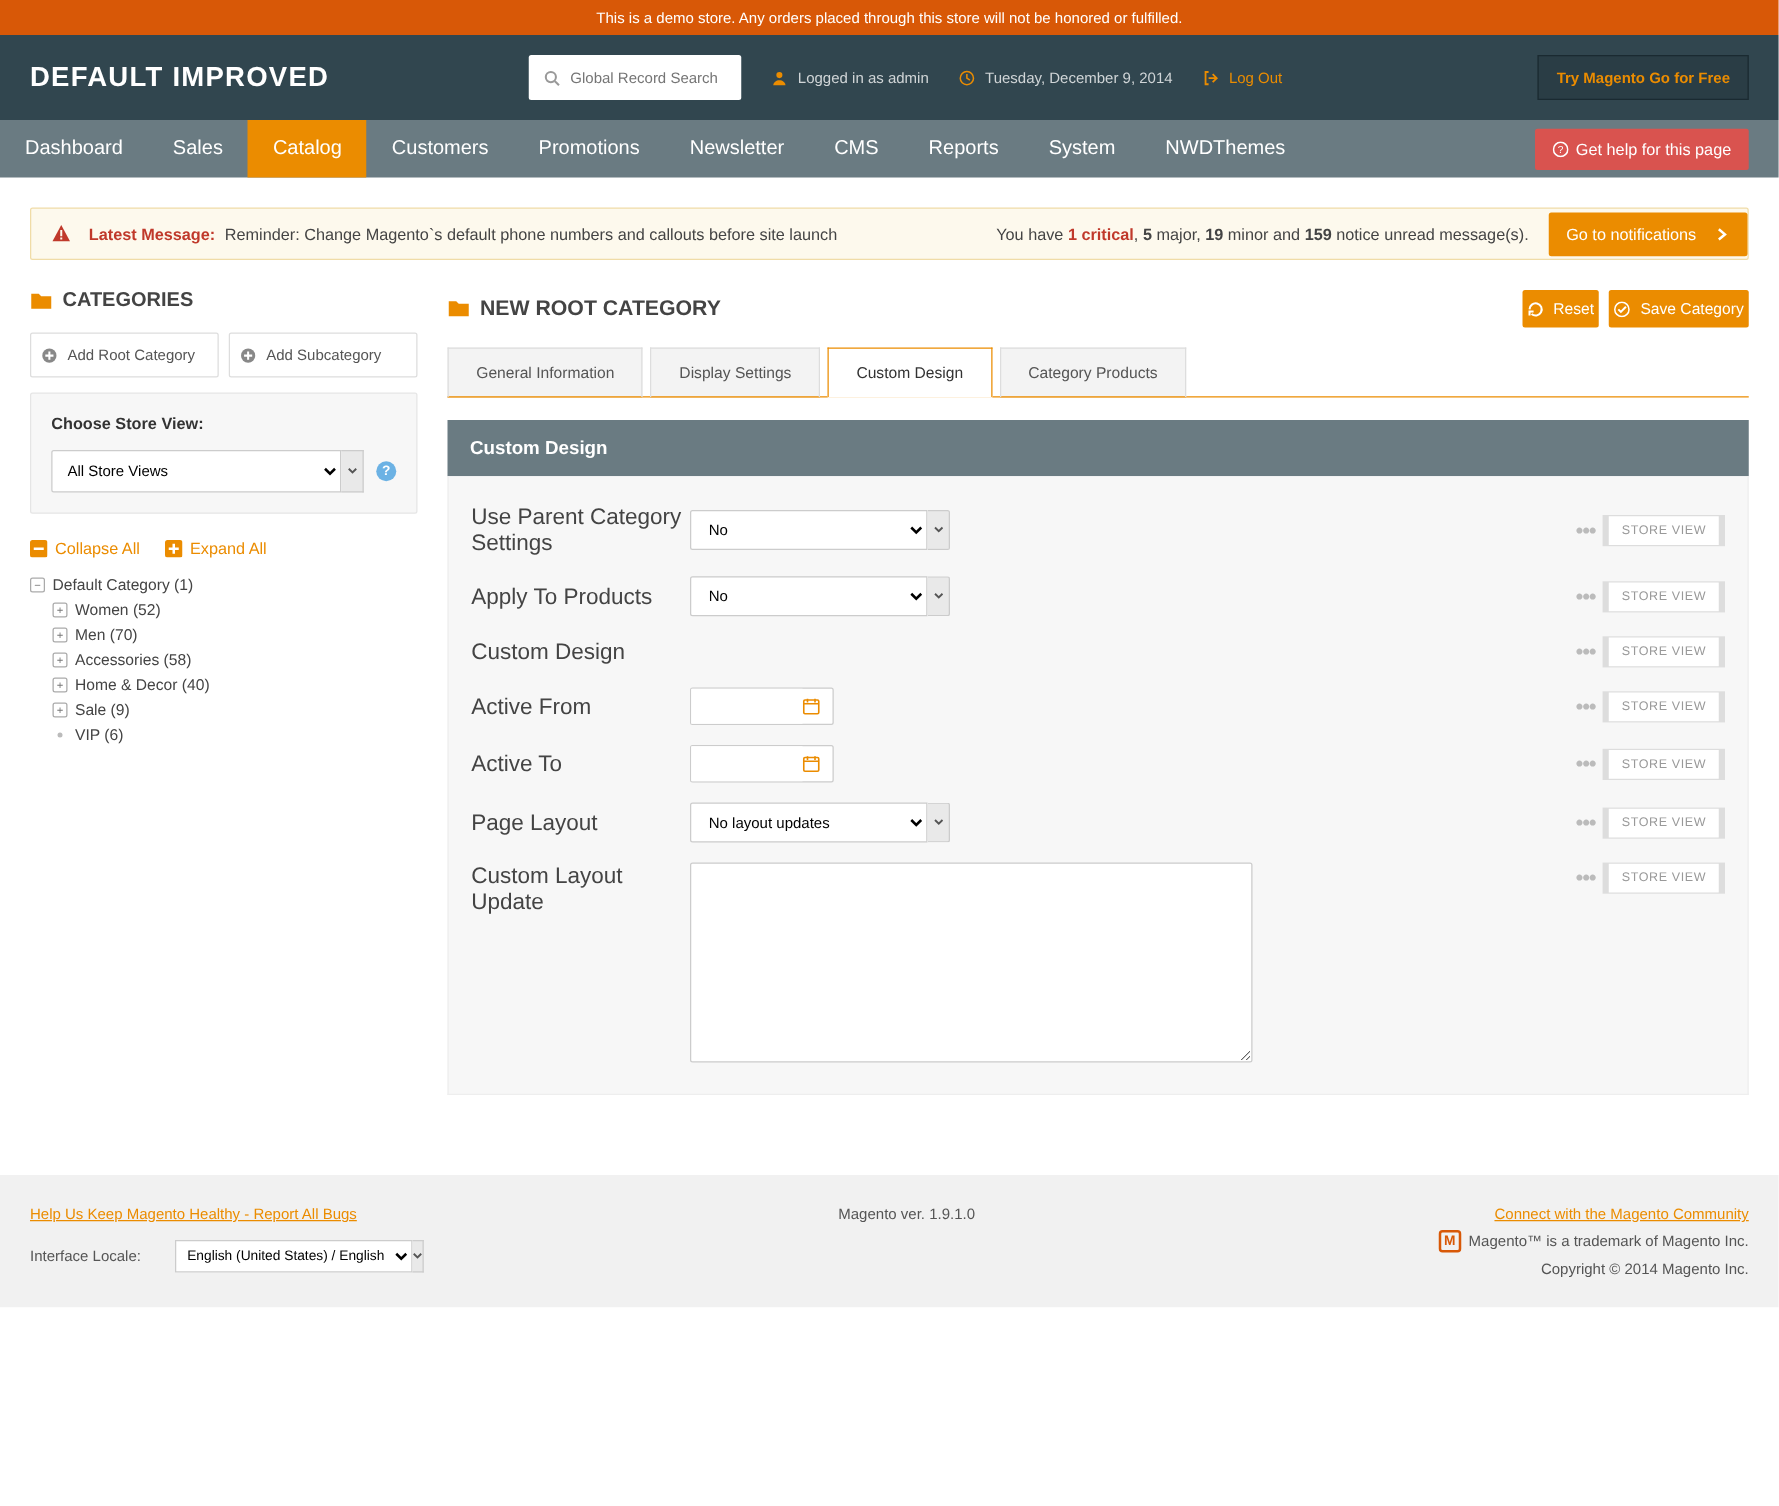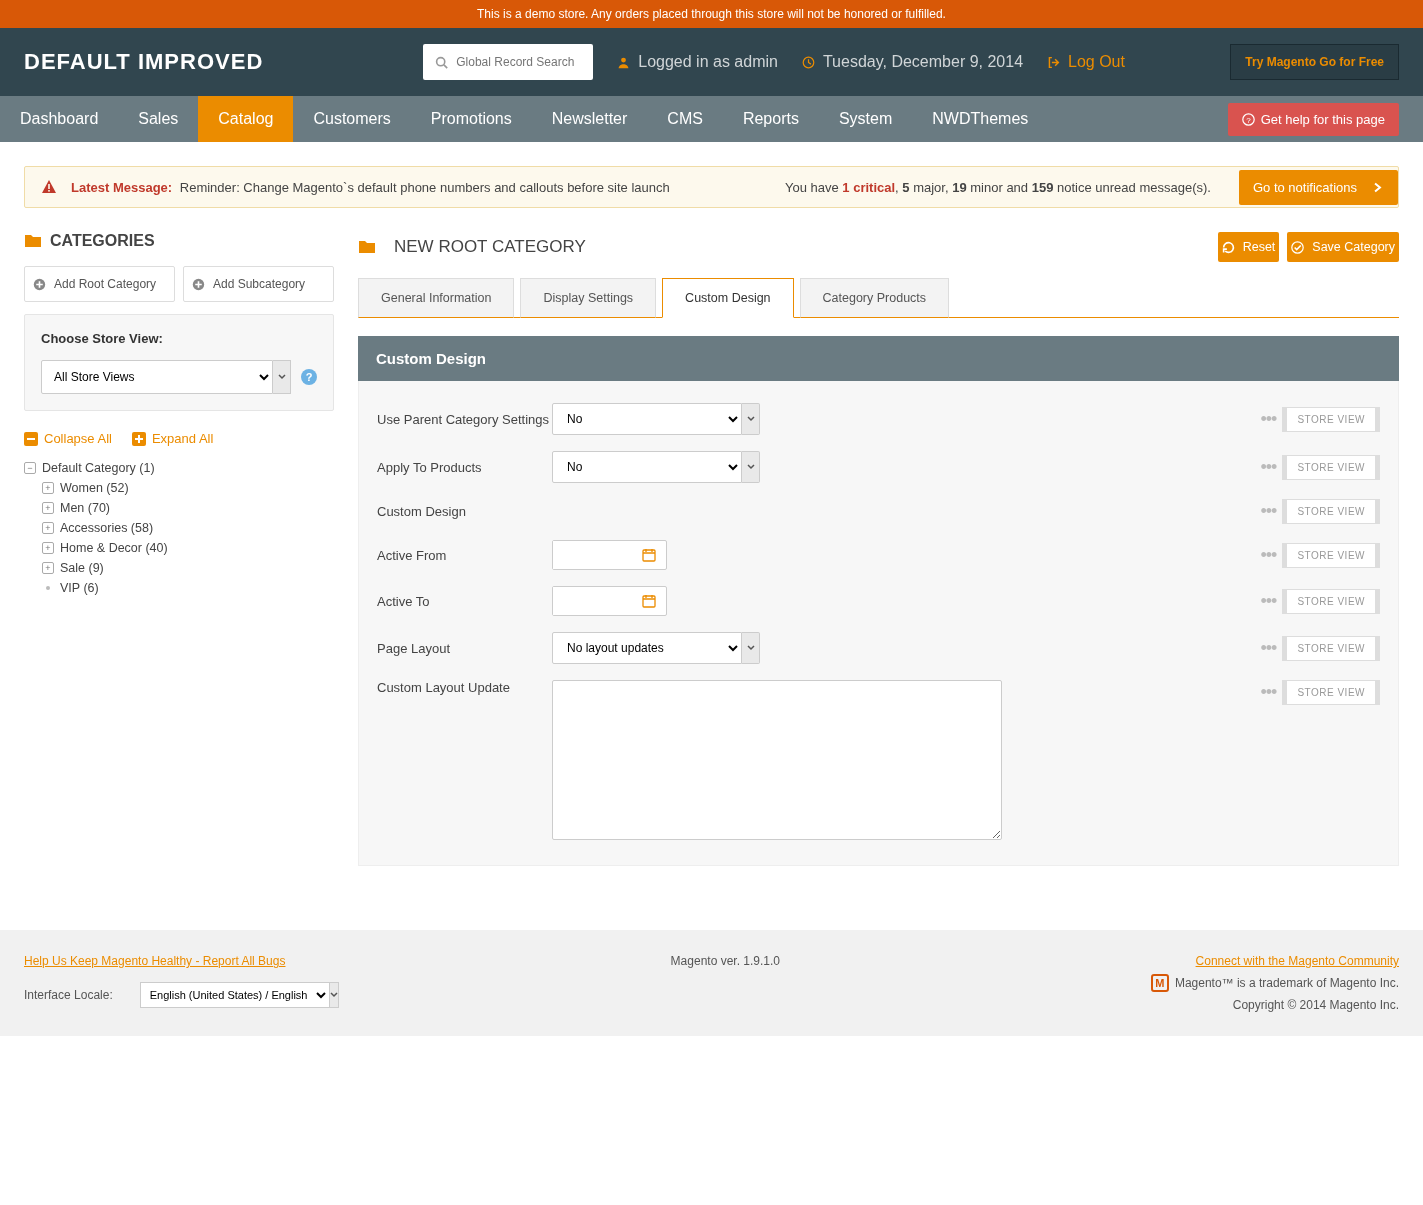--- a/index.html
+++ b/index.html
@@ -4,36 +4,36 @@
 <style>
 * { box-sizing: border-box; margin: 0; padding: 0; }
 body { font-family: Arial, Helvetica, sans-serif; font-size: 13px; color: #333; background: #fff; }
 
 .demo-banner { background: #d85807; color: #fff; text-align: center; padding: 7px; font-size: 12px; }
 
 .header { background: #31464f; color: #fff; display: flex; align-items: center; padding: 16px 24px; }
 .header-title { font-size: 22px; font-weight: bold; letter-spacing: 1px; flex: 0 0 auto; margin-right: 160px; }
 .search-box { background: #fff; display: flex; align-items: center; padding: 0 12px; height: 36px; width: 170px; border-radius: 2px; }
 .search-box input { border: none; outline: none; font-size: 12px; width: 120px; margin-left: 8px; }
-.header-item { display: flex; align-items: center; margin-left: 24px; font-size: 16px; color: #d0d5d7; gap: 8px; }
+.header-item { display: flex; align-items: center; margin-left: 24px; font-size: 12px; color: #d0d5d7; gap: 8px; }
 .header-item.link { cursor: pointer; }
 .header-item.link span { color: #eb8c00; }
 .try-btn { margin-left: auto; border: 1px solid #1a2a31; padding: 10px 14px; font-size: 12px; font-weight: bold; color: #eb8c00; cursor: pointer; background: #2a3d45; }
 
 .nav { background: #6a7b82; display: flex; align-items: center; padding: 0; }
 .nav-item { color: #fff; padding: 14px 20px; font-size: 16px; cursor: pointer; }
 .nav-item.active { background: #eb8c00; }
 .help-btn { margin-left: auto; margin-right: 24px; background: #d9534f; color: #fff; padding: 9px 14px; font-size: 13px; cursor: pointer; border-radius: 2px; display: flex; align-items: center; gap: 6px; }
 
 .msg-bar { margin: 24px 24px 0 24px; border: 1px solid #f0dca7; background: #fdf9ed; padding: 12px 16px; display: flex; align-items: center; font-size: 13px; border-radius: 2px; }
 .msg-bar .latest { color: #c0392b; font-weight: bold; margin-right: 4px; }
 .msg-bar .reminder { color: #444; }
 .msg-bar .counts { margin-left: auto; margin-right: 16px; color: #444; }
 .msg-bar .counts b.crit { color: #c0392b; }
-.msg-bar .go-notif { background: #eb8c00; color: #fff; padding: 10px 14px; cursor: pointer; display: flex; align-items: center; gap: 14px; border-radius: 2px; margin: -12px -16px -12px 12px; }
+.msg-bar .go-notif { background: #eb8c00; color: #fff; padding: 10px 14px; cursor: pointer; display: flex; align-items: center; gap: 14px; border-radius: 2px; margin: -12px -16px -12px 0; }
 
 .main { display: flex; padding: 24px; gap: 24px; align-items: flex-start; }
 
 .sidebar { width: 310px; flex: 0 0 310px; }
 .side-title { display: flex; align-items: center; gap: 8px; font-size: 16px; font-weight: bold; color: #444; margin-bottom: 16px; }
 .side-row { display: flex; gap: 8px; margin-bottom: 12px; }
 .side-btn { flex: 1; border: 1px solid #ddd; background: #fff; padding: 10px 8px; font-size: 12px; color: #555; cursor: pointer; display: flex; align-items: center; gap: 8px; border-radius: 2px; }
 .store-box { border: 1px solid #e5e5e5; background: #f7f7f7; padding: 16px; border-radius: 2px; }
 .store-box h4 { font-size: 13px; margin-bottom: 14px; }
 .store-sel-row { display: flex; align-items: center; gap: 10px; }
@@ -46,33 +46,33 @@
 .tree-action { color: #eb8c00; font-size: 13px; cursor: pointer; display: flex; align-items: center; gap: 6px; }
 
 .tree { font-size: 12.5px; color: #444; }
 .tree-node { display: flex; align-items: center; gap: 6px; padding: 3px 0; cursor: pointer; }
 .tree-toggle { width: 12px; height: 12px; border: 1px solid #aaa; display: flex; align-items: center; justify-content: center; font-size: 9px; color: #777; border-radius: 2px; background:#fff; }
 .tree-children { margin-left: 18px; }
 .tree-leaf-dot { width:4px; height:4px; background:#bbb; border-radius:50%; margin: 0 4px 0 4px;}
 
 .content { flex: 1; }
 .content-head { display: flex; align-items: center; margin-bottom: 16px; }
-.content-title { display: flex; align-items: center; gap: 18px; font-size: 17px; font-weight: normal; color: #444; }
+.content-title { display: flex; align-items: center; gap: 8px; font-size: 17px; font-weight: bold; color: #444; }
 .action-btns { margin-left: auto; display: flex; gap: 8px; }
 .abtn { background: #eb8c00; color: #fff; padding: 8px 4px; font-size: 12.5px; cursor: pointer; border-radius: 2px; display: flex; align-items: center; gap: 8px; }
 
 .tabs { display: flex; border-bottom: 1px solid #eb8c00; }
 .tab { padding: 12px 22px; background: #f3f3f3; border: 1px solid #ddd; border-bottom: 1px solid #eb8c00; margin-right: 6px; margin-bottom: -1px; font-size: 12.5px; color: #555; cursor: pointer; }
 .tab.active { background: #fff; border: 1px solid #eb8c00; border-bottom: 1px solid #fff; color: #333; }
 
 .panel-title { background: #6a7b82; color: #fff; padding: 14px 18px; font-size: 15px; font-weight: bold; margin-top: 18px; }
 .panel-body { background: #f7f7f7; border: 1px solid #eee; border-top: none; padding: 14px 18px; }
 
 .frow { display: flex; align-items: center; padding: 8px 0; }
-.flabel { width: 175px; font-size: 13px; color: #444; }
+.flabel { width: 175px; font-size: 18px; color: #444; }
 .fctrl { width: 208px; }
 .fctrl.wide { width: 450px; }
 .fsel { display: flex; width: 100%; }
 .fsel select, .fsel input[type=text] { flex: 1; padding: 7px 10px; border: 1px solid #ccc; border-radius: 2px 0 0 2px; font-size: 12px; background:#fff; }
 .fsel .sel-btn { border-radius: 0 2px 2px 0; }
 .date-in { display: flex; width: 115px; border: 1px solid #ccc; border-radius: 2px; background:#fff; align-items:center; }
 .date-in input { border: none; flex: 1; padding: 7px 6px; font-size: 12px; outline:none; width: 80px;}
 .date-in .cal { width: 24px; color: #eb8c00; text-align: center; cursor:pointer; }
 textarea.flayout { width: 450px; height: 160px; border: 1px solid #ccc; border-radius: 2px; resize: both; font-size: 12px; padding: 6px; }
 

